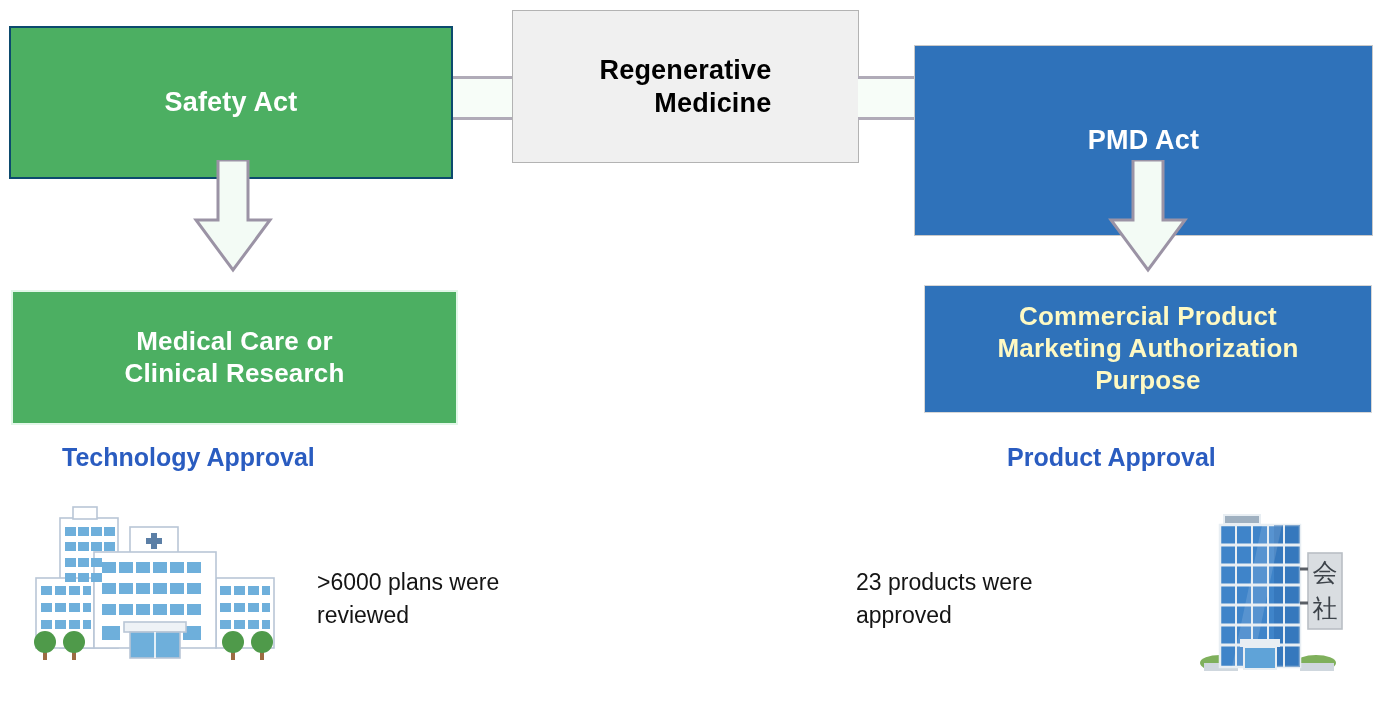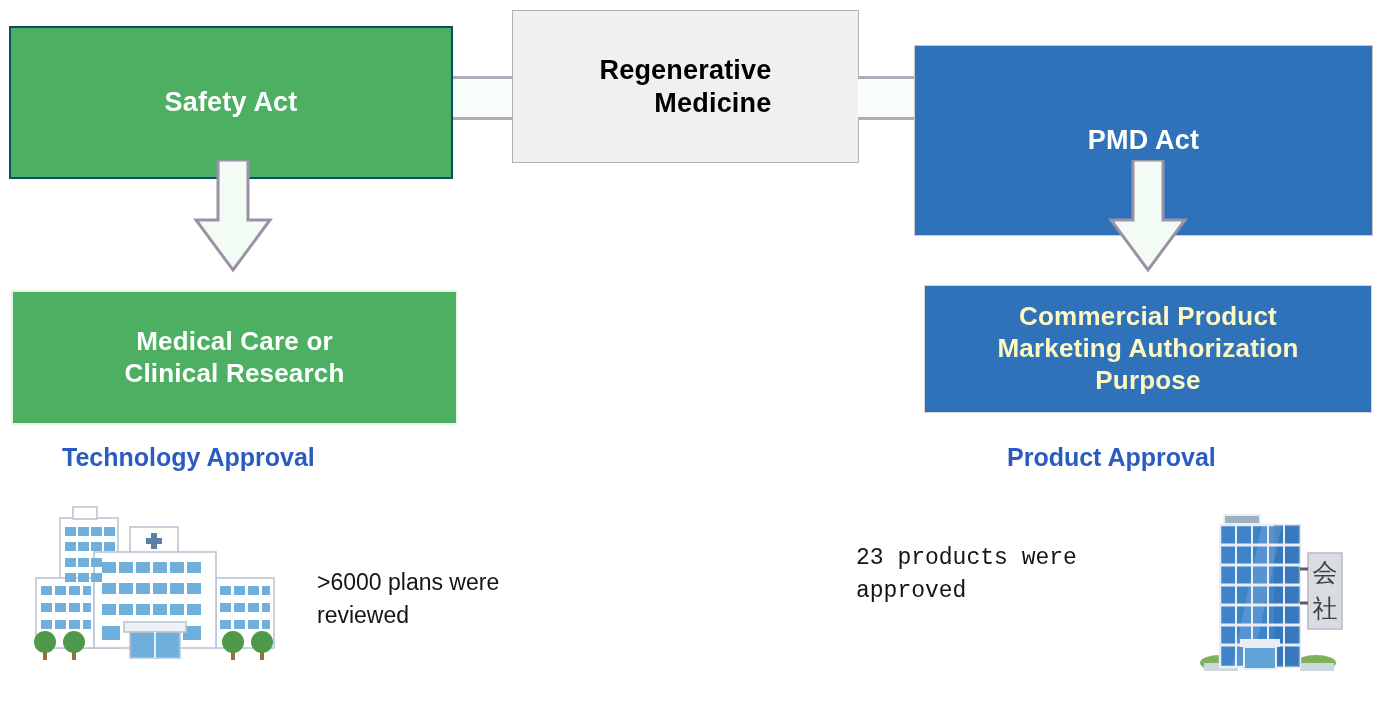--- a/index.html
+++ b/index.html
@@ -102,21 +102,21 @@
 
   
   .note {
     position: absolute;
     font-size: 23px;
     color: #141414;
     line-height: 1.42;
     font-weight: normal;
   }
   .note-left  { left: 317px; top: 566px; width: 280px; }
-  .note-right { left: 856px; top: 542px; width: 280px; font-family: Liberation Mono, monospace; }
+  .note-right { left: 856px; top: 566px; width: 280px; }
 
   
   .illus { position: absolute; }
   .illus-hospital { left: 26px;   top: 500px; width: 258px; height: 168px; }
   .illus-office   { left: 1196px; top: 505px; width: 160px; height: 168px; }
 </style>
 </head>
 <body>
 
 <div id="canvas">

